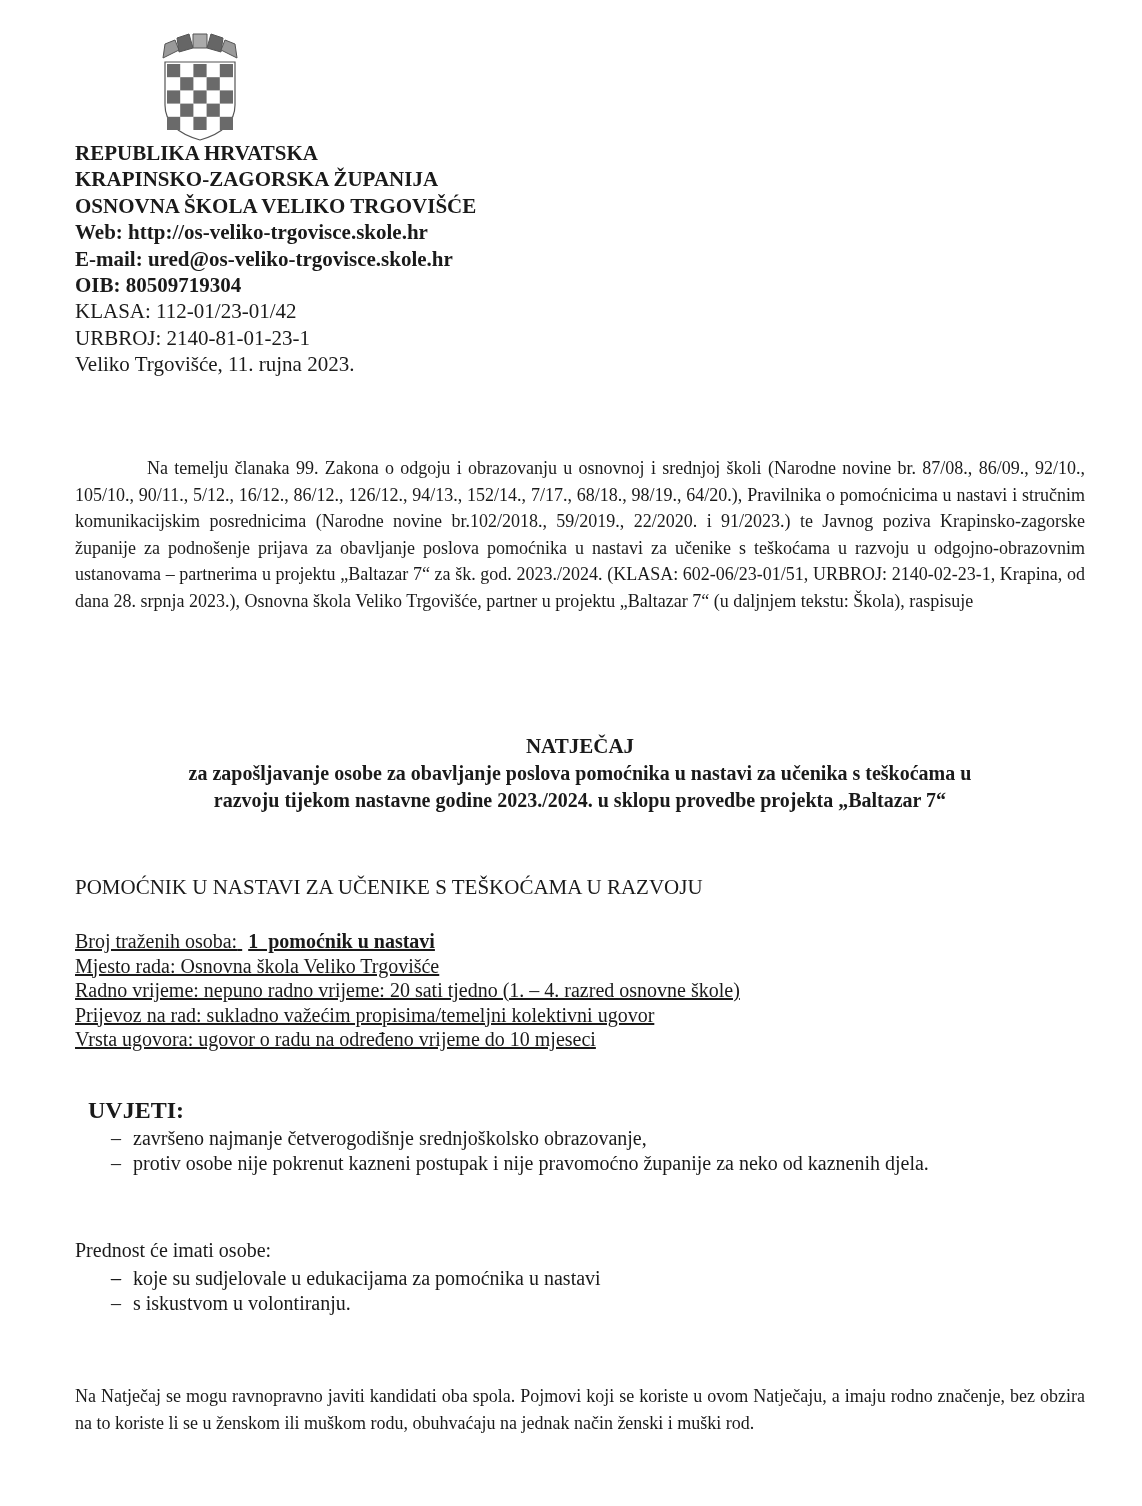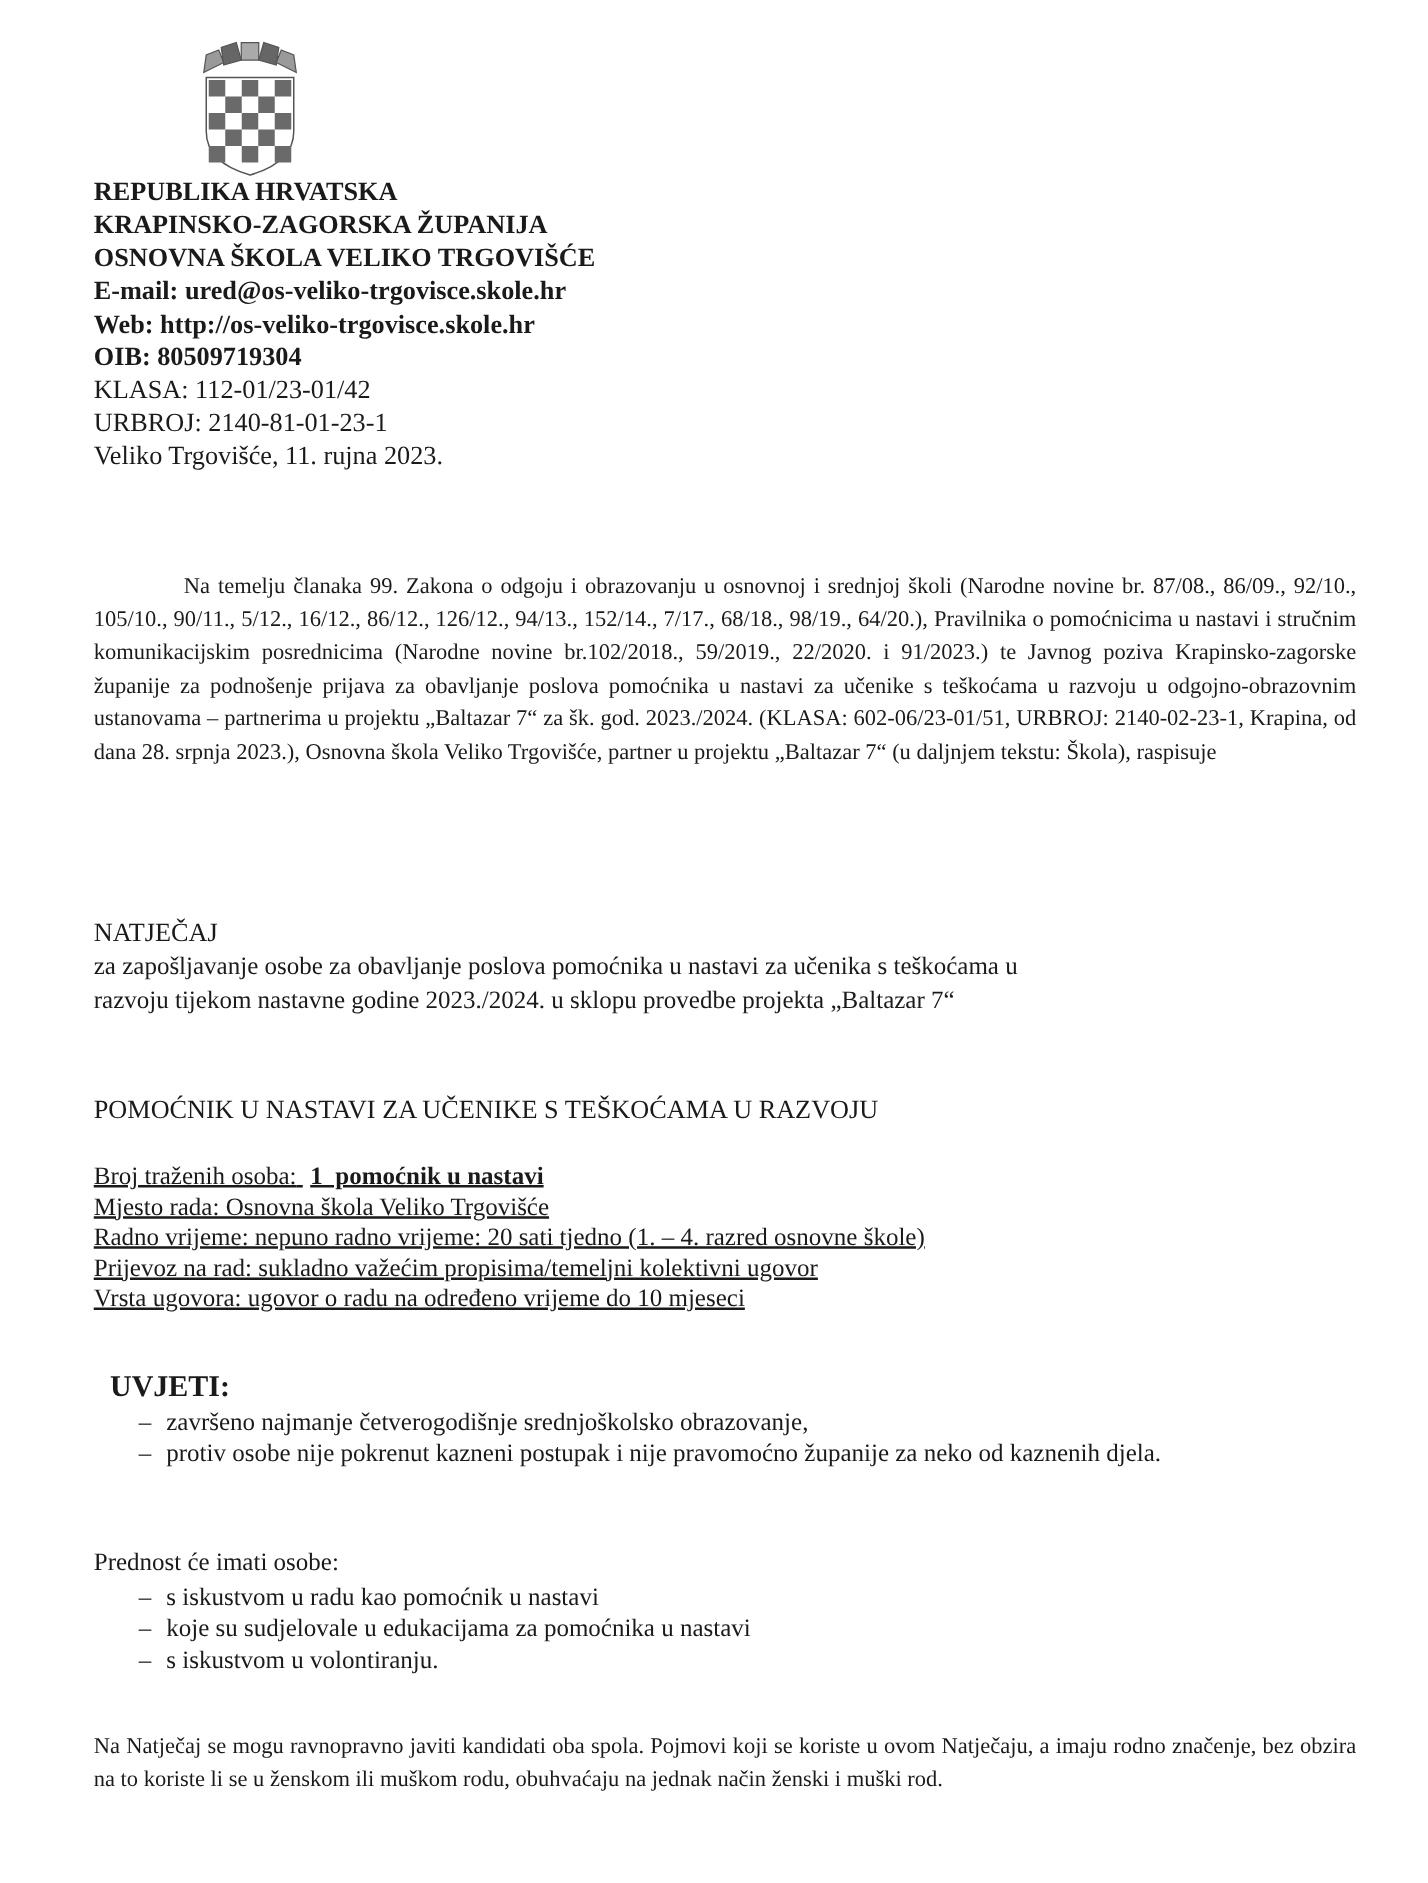--- a/index.html
+++ b/index.html
@@ -13,22 +13,22 @@
 
     .hdr { position: absolute; left: 75px; top: 140px; font-size: 21px; line-height: 26.4px; }
     .hdr .b { font-weight: bold; }
     .hdr div { white-space: nowrap; }
 
     .para {
       position: absolute; left: 75px; width: 1010px; font-size: 18px; line-height: 26.5px;
       text-align: justify;
     }
     .para.intro { top: 455px; text-indent: 72px; }
-    .title-block { position: absolute; left: 75px; width: 1010px; top: 733px; 
-      font-weight: normal; font-size: 20px; line-height: 27px; }
+    .title-block { position: absolute; left: 75px; width: 1010px; top: 733px; text-align: center;
+      font-weight: bold; font-size: 20px; line-height: 27px; }
     .title-block .t1 { font-size: 21px; }
 
     .section-head { position: absolute; left: 75px; top: 875px; font-size: 21px; }
 
     .info { position: absolute; left: 75px; top: 929px; font-size: 20px; line-height: 24.5px; text-decoration: underline; }
     .info div { white-space: nowrap; }
     .info .b { font-weight: bold; }
 
     .uvjeti-head { position: absolute; left: 88px; top: 1097px; font-size: 24px; font-weight: bold; }
     .list { position: absolute; left: 75px; width: 1010px; font-size: 20px; line-height: 25px; margin: 0; padding: 0; list-style: none; }
@@ -72,22 +72,22 @@
         <rect x="12" y="86.8" width="13.2" height="13.2"></rect>
         <rect x="38.4" y="86.8" width="13.2" height="13.2"></rect>
         <rect x="64.8" y="86.8" width="13.2" height="13.2"></rect>
       </g>
   </svg>
 
   <div class="hdr">
     <div class="b">REPUBLIKA HRVATSKA</div>
     <div class="b">KRAPINSKO-ZAGORSKA ŽUPANIJA</div>
     <div class="b">OSNOVNA ŠKOLA VELIKO TRGOVIŠĆE</div>
+    <div class="b">Web: http://os-veliko-trgovisce.skole.hr</div>
     <div class="b">E-mail: ured@os-veliko-trgovisce.skole.hr</div>
-    <div class="b">Web: http://os-veliko-trgovisce.skole.hr</div>
     <div class="b">OIB: 80509719304</div>
     <div>KLASA: 112-01/23-01/42</div>
     <div>URBROJ: 2140-81-01-23-1</div>
     <div>Veliko Trgovišće, 11. rujna 2023.</div>
   </div>
 
   <div class="para intro">Na temelju članaka 99. Zakona o odgoju i obrazovanju u osnovnoj i srednjoj školi (Narodne novine br. 87/08., 86/09., 92/10., 105/10., 90/11., 5/12., 16/12., 86/12., 126/12., 94/13., 152/14., 7/17., 68/18., 98/19., 64/20.), Pravilnika o pomoćnicima u nastavi i stručnim komunikacijskim posrednicima (Narodne novine br.102/2018., 59/2019., 22/2020. i 91/2023.) te Javnog poziva Krapinsko-zagorske županije za podnošenje prijava za obavljanje poslova pomoćnika u nastavi za učenike s teškoćama u razvoju u odgojno-obrazovnim ustanovama – partnerima u projektu „Baltazar 7“ za šk. god. 2023./2024. (KLASA: 602-06/23-01/51, URBROJ: 2140-02-23-1, Krapina, od dana 28. srpnja 2023.), Osnovna škola Veliko Trgovišće, partner u projektu „Baltazar 7“ (u daljnjem tekstu: Škola), raspisuje</div>
 
   <div class="title-block">
     <div class="t1">NATJEČAJ</div>
@@ -109,19 +109,19 @@
   </div>
 
   <div class="uvjeti-head">UVJETI:</div>
   <ul class="list uvjeti">
     <li><span class="dash">–</span><span>završeno najmanje četverogodišnje srednjoškolsko obrazovanje,</span></li>
     <li><span class="dash">–</span><span>protiv osobe nije pokrenut kazneni postupak i nije pravomoćno županije za neko od kaznenih djela.</span></li>
   </ul>
 
   <div class="prednost-head">Prednost će imati osobe:</div>
   <ul class="list prednost">
-    <li><span class="dash">–</span><span>s iskustvom u radu kao pomoćnik u nastavi</span></li>
+    <li><span class="dash">–</span></li>
     <li><span class="dash">–</span><span>koje su sudjelovale u edukacijama za pomoćnika u nastavi</span></li>
     <li><span class="dash">–</span><span>s iskustvom u volontiranju.</span></li>
   </ul>
 
   <div class="para closing">Na Natječaj se mogu ravnopravno javiti kandidati oba spola. Pojmovi koji se koriste u ovom Natječaju, a imaju rodno značenje, bez obzira na to koriste li se u ženskom ili muškom rodu, obuhvaćaju na jednak način ženski i muški rod.</div>
 </div>
 
 </body></html>

